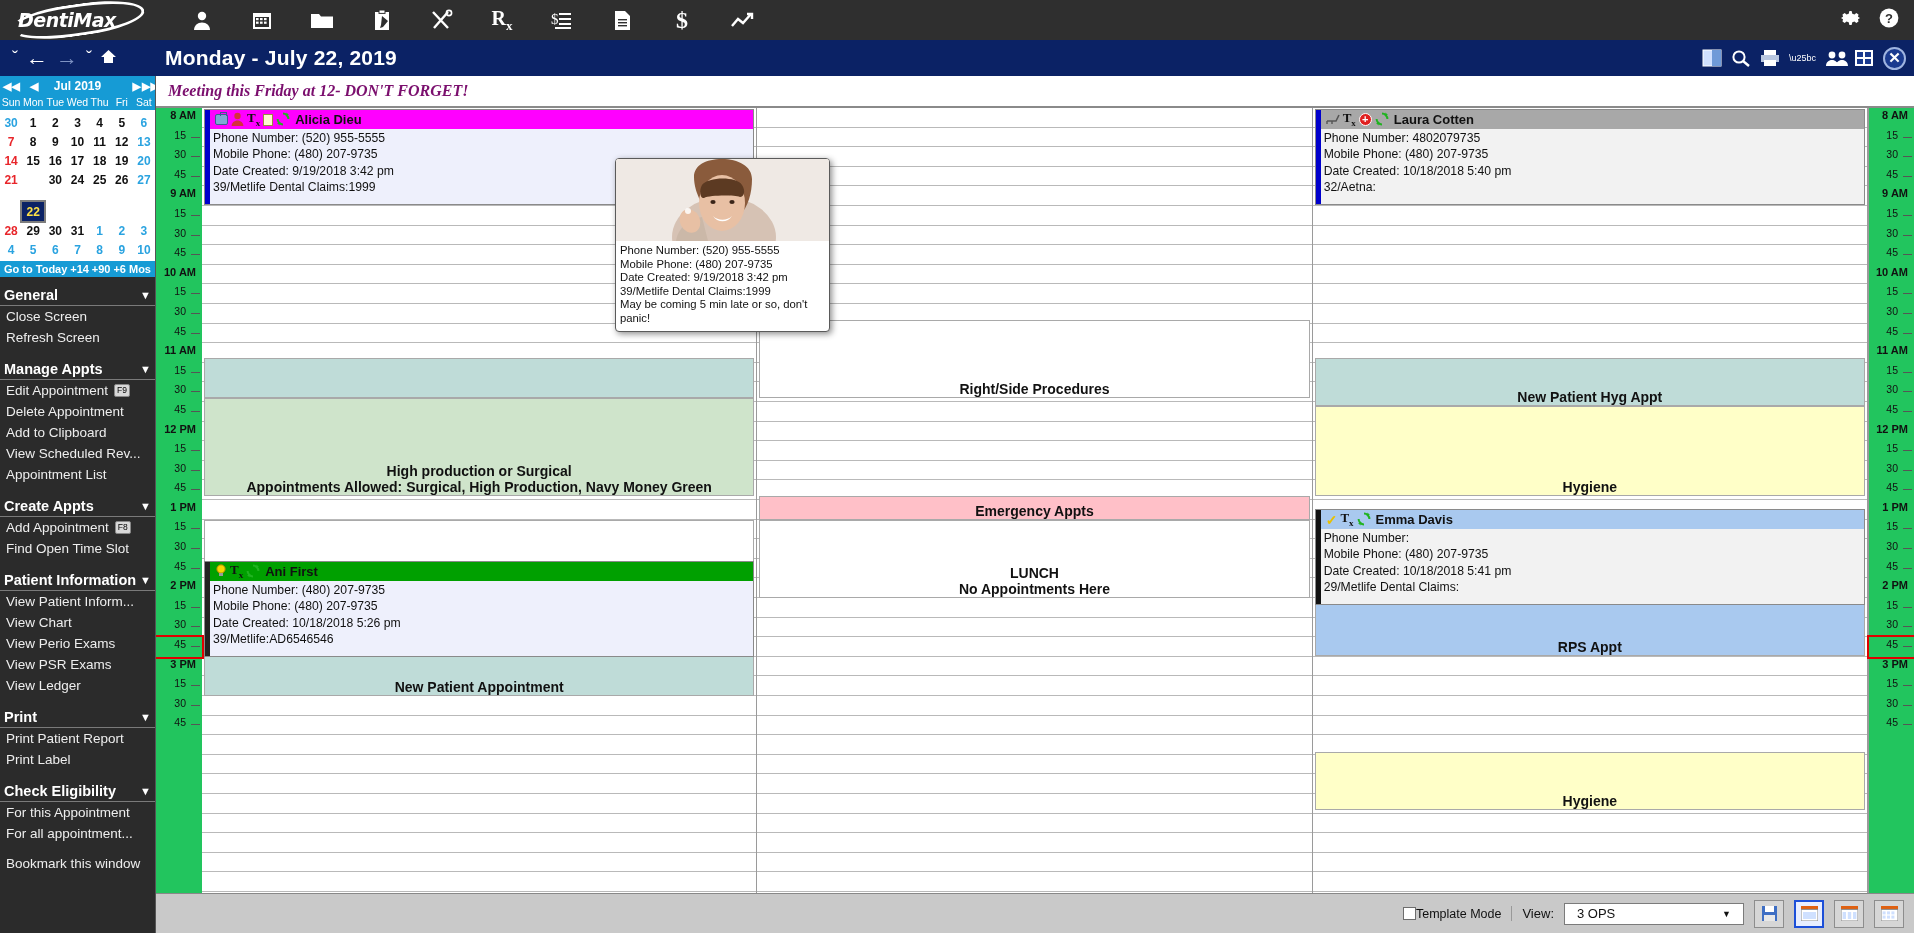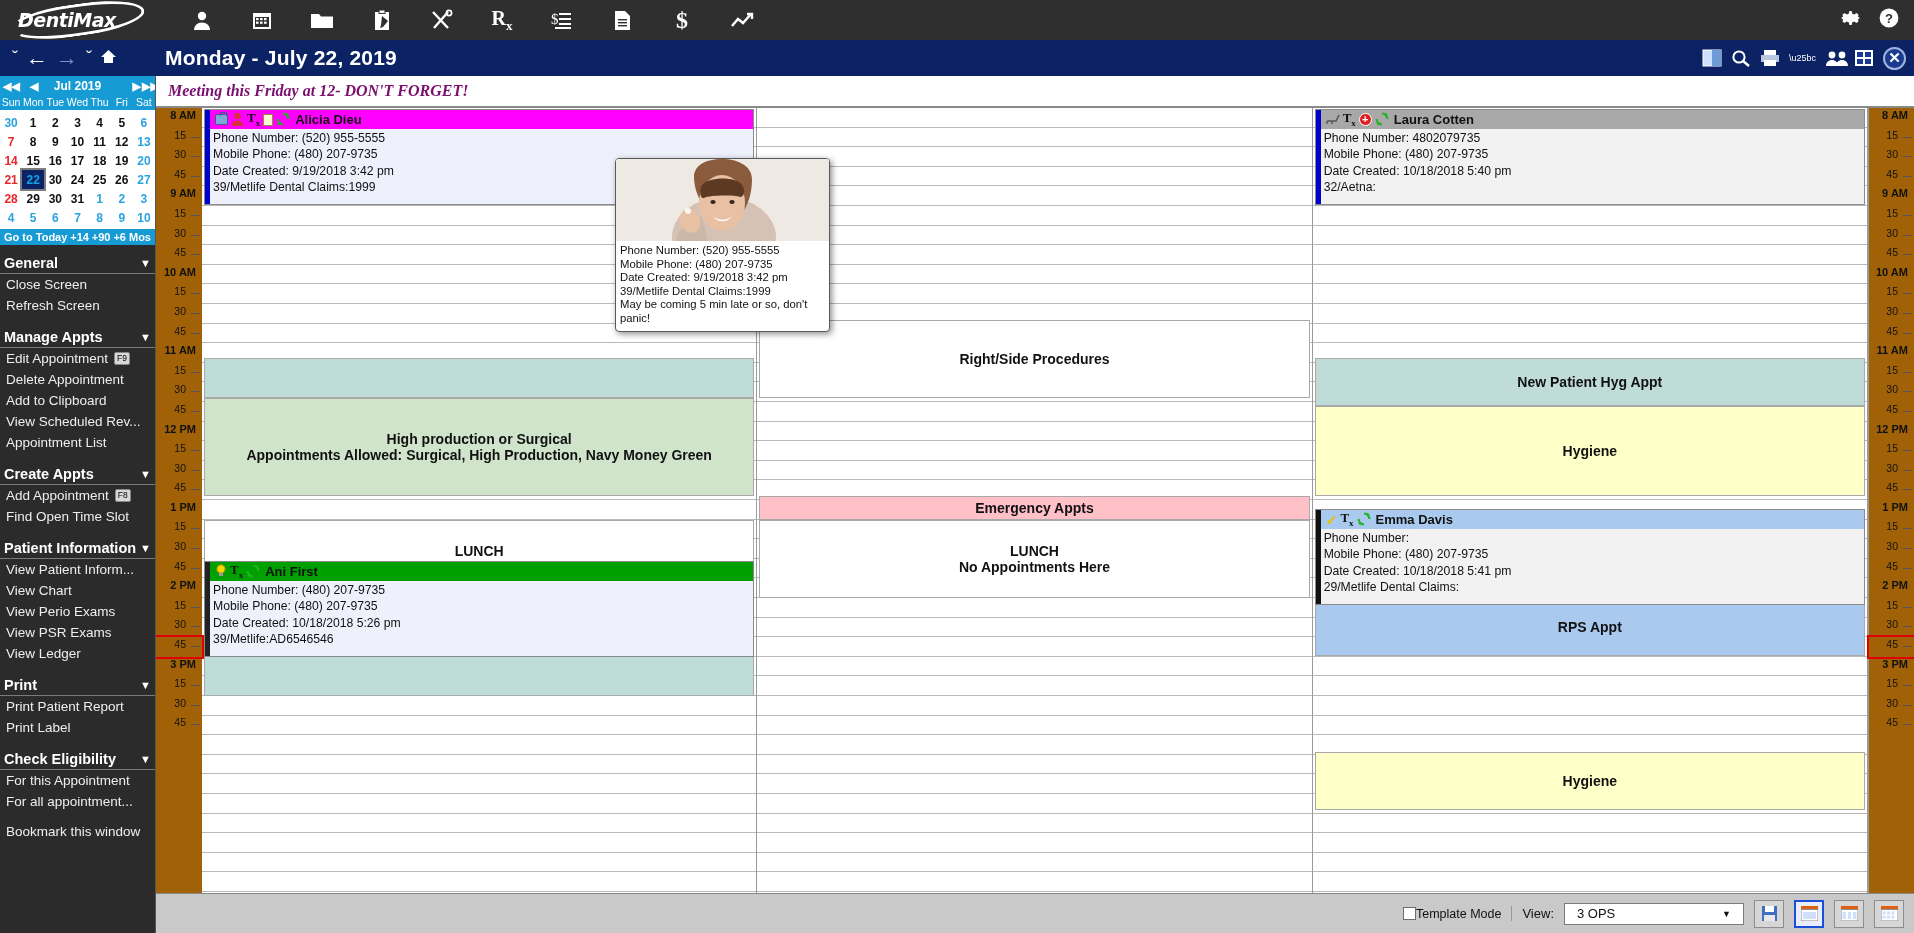--- a/index.html
+++ b/index.html
@@ -48,21 +48,21 @@
   .cal-head .cbtn { position:absolute; font-size:11px; }
   .cal-dow { background:#169bd5; display:grid; grid-template-columns:repeat(7,1fr);
      color:#fff; font-size:10.5px; padding-bottom:2px; }
   .cal-dow div { text-align:center; }
   .cal-grid { background:#fff; display:grid; grid-template-columns:repeat(7,1fr);
      padding:3px 0 2px 0; }
   .cal-grid div { text-align:center; font-size:12px; font-weight:bold; color:#111;
      padding:2.5px 0; position:relative; }
   .cal-grid div.other { color:#2aa3e0; }
   .cal-grid div.sun { color:#e8252a; }
-  .cal-grid div.sel { background:#0b2265; color:#0ea5e9; outline:2px solid #7d7d7d; }
+  .cal-grid div.sel { background:#0b2265; color:#fde047; outline:2px solid #7d7d7d;margin-top:32px; }
   .cal-foot { background:#169bd5; color:#fff; font-size:11px; display:flex;
      justify-content:space-between; padding:2px 4px;font-weight:bold; }
   .menu { padding-top:6px; }
   .mgroup { color:#fff; font-size:14.5px; font-weight:bold; padding:4px 4px 2px 4px;
      border-bottom:1px solid #7a7a7a; display:flex; align-items:center;
      justify-content:space-between; }
   .mgroup .chev { font-size:11px; }
   .mitem { font-size:13.5px; color:#eee; padding:3px 4px 3px 6px; white-space:nowrap;
      display:flex; align-items:center; gap:6px; }
   .fkey { font-size:8.5px; background:#d8d8d8; color:#000; border:1px solid #888;
@@ -75,38 +75,38 @@
   .banner { height:32px; background:#fff; display:flex; align-items:center;
      border-bottom:2px solid #8a8a8a; }
   .banner-text { color:#7b0f6e; font-size:16px; font-weight:bold; font-style:italic;
      padding-left:12px; font-family:"Liberation Serif", serif; }
   .opheader { height:28px; background:#c0c0c0; display:flex; border-bottom:1px solid #6a6a6a; }
   .op-th { text-align:center; font-size:14.5px; font-weight:bold; color:#111;
      line-height:28px; border-right:1px solid #9a9a9a; }
   .op-gut { width:46px; flex:0 0 46px; border-right:1px solid #9a9a9a; }
 
   .grid-area { flex:1; display:flex; position:relative; overflow:hidden; }
-  .timecol { width:46px; flex:0 0 46px; background:#a16207; position:relative; }
+  .timecol { width:46px; flex:0 0 46px; background:#22c55e; position:relative; }
   .timecol.right { border-left:1px solid #9a9a9a; }
   .tslot { height:19.6px; font-size:10.5px; color:#111; position:relative; }
   .tslot span { position:absolute; right:16px; top:1px; }
   .tslot.hour span { font-weight:bold; font-size:11px; right:6px; }
   .tslot .tick { position:absolute; right:2px; top:9px; width:9px; height:1px; background:#555; }
   .tslot.sel { outline:2px solid #e00000; z-index:5; }
 
   .opcol { flex:1; position:relative; border-right:1px solid #9a9a9a;
      background:
        repeating-linear-gradient(to bottom,#fff 0px,#fff 18.6px,#b9b9b9 18.6px,#b9b9b9 19.6px);
   }
   .appt { position:absolute; left:2px; right:2px; overflow:hidden; }
   .appt-bar { display:flex; align-items:center; gap:3px; height:19px; padding-left:5px;
      font-size:13px; font-weight:bold; color:#111; }
   .appt-body { font-size:12.2px; line-height:16.4px; color:#111; padding:1px 0 0 8px; }
   .blockband { position:absolute; left:2px; right:2px; display:flex;
-     align-items:center; justify-content:center; text-align:center;
+     align-items:flex-end; justify-content:center; text-align:center;
      font-size:14px; font-weight:bold; color:#111; border:1px solid #a9a9a9; }
   .lbar { position:absolute; left:0; top:0; bottom:0; width:5px; }
 
   
   .ic { display:inline-block; line-height:1; }
   .ic-brief { width:13px; height:11px; background:#7fa7d4; border:1px solid #3a5f8f;
      border-radius:2px; position:relative; }
   .ic-brief:before { content:""; position:absolute; left:4px; top:-3px; width:5px;
      height:3px; border:1px solid #3a5f8f; border-bottom:none; }
   .ic-person { color:#d4323c; font-size:14px; }

